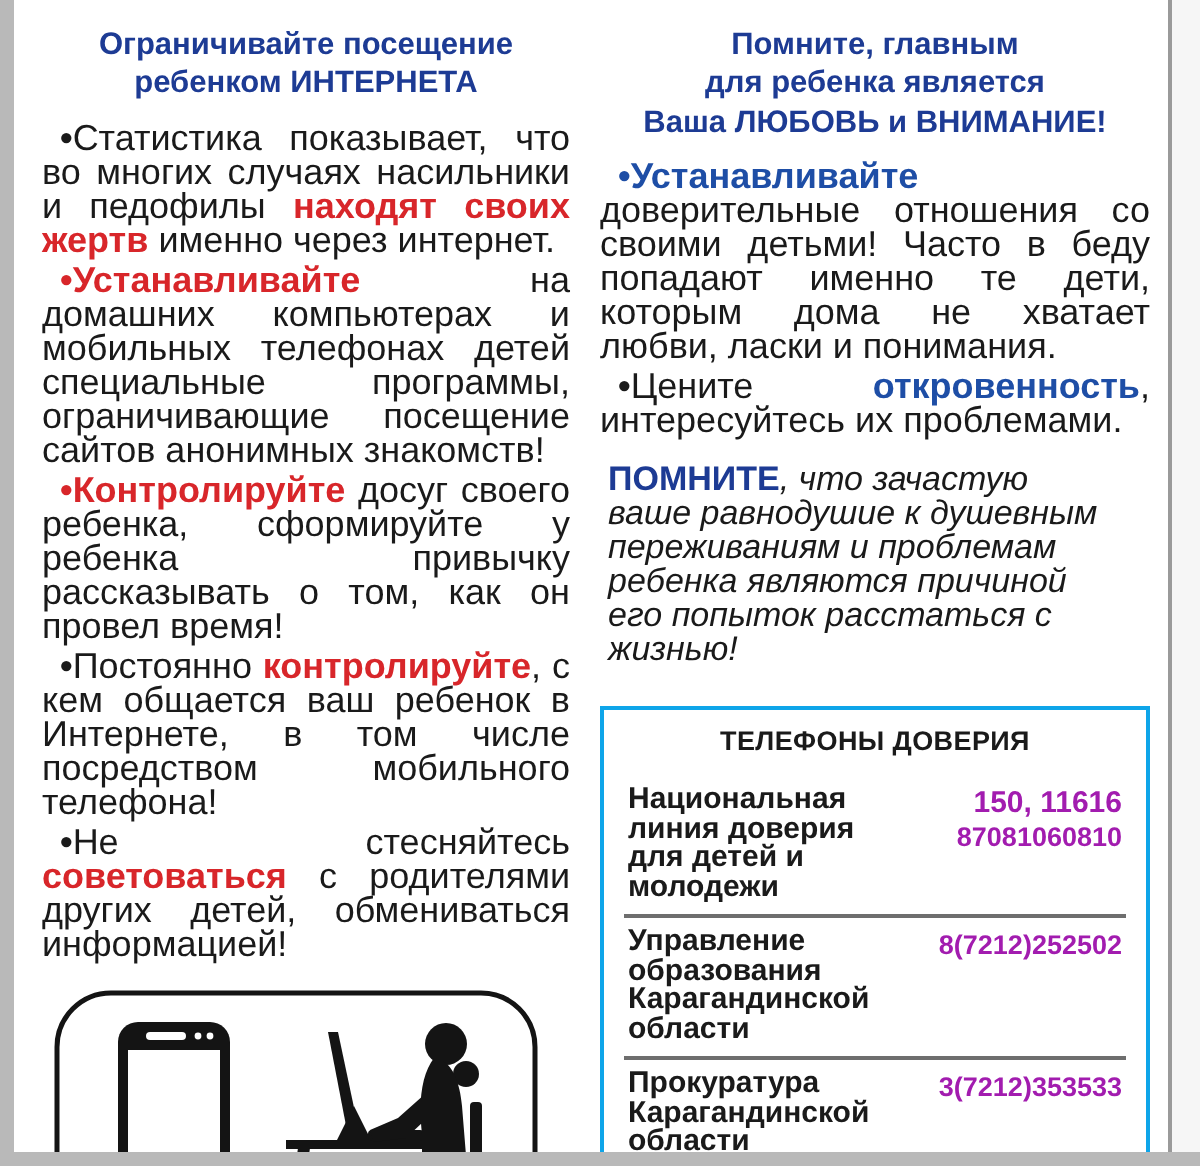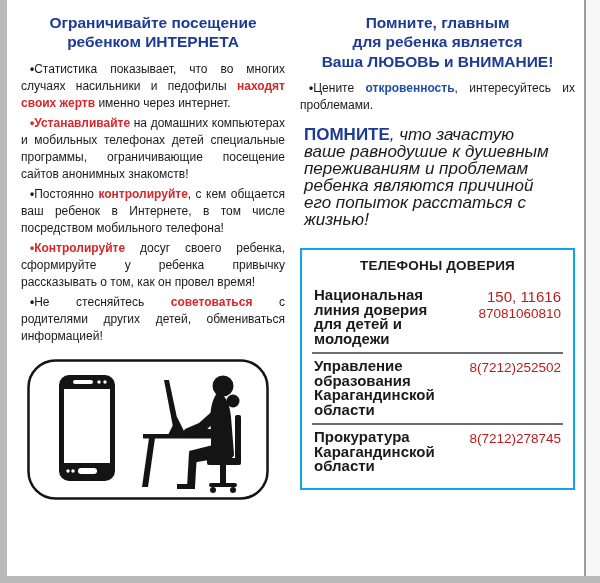--- a/index.html
+++ b/index.html
@@ -18,21 +18,21 @@
   }
   .col { box-sizing:border-box; }
   .col-left  { flex:0 0 264px; }
   .col-right { flex:1; }
 
   .col-title {
     margin:13px 0 9px 0; text-align:center; white-space:pre-line;
     color:#1d3b94; font-weight:bold; font-size:15.5px; line-height:1.25;
   }
   .para {
-    margin:0 0 3px 0; font-size:12px; line-height:17px;
+    margin:0 0 3px 0; font-size:18px; line-height:17px;
     text-align:justify; text-indent:9px;
   }
   .blt { font-weight:bold; }
   .em-red  { color:#d8262a; font-weight:bold; }
   .em-blue { color:#1e4ea6; font-weight:bold; }
   .blt.red  { color:#d8262a; }
   .blt.blue { color:#1e4ea6; }
 
   .illustration { margin:14px 0 0 6px; }
 
@@ -43,21 +43,21 @@
   .reminder .lead { font-style:normal; font-weight:bold; color:#1d3b94; }
 
   .hotline-box {
     margin-top:20px; border:2px solid #0ea5e9; background:#fff;
     padding:7px 10px 8px 10px; box-sizing:border-box;
   }
   .hotline-title { text-align:center; font-weight:bold; font-size:13.5px; margin:1px 0 10px 0; letter-spacing:0.2px; }
   .hotline-row { display:flex; justify-content:space-between; padding:5px 2px 6px 2px; }
   .hotline-row + .hotline-row { border-top:2px solid #6e6e6e; }
   .hl-label { font-weight:bold; font-size:15px; line-height:14.5px; white-space:pre-line; }
-  .hl-nums  { text-align:right; color:#b91c1c; font-weight:normal; font-size:13.5px; line-height:17px; }
+  .hl-nums  { text-align:right; color:#a21caf; font-weight:bold; font-size:13.5px; line-height:17px; }
   .hl-nums .big { font-size:15px; }
 </style>
 </head>
 <body>
 
 <div class="screen">
   <div class="edge-rpad"></div>
   <div class="edge-rline"></div>
   <div class="edge-left"></div>
   <div class="edge-bottom"></div>
@@ -65,23 +65,23 @@
   <div class="content">
 
     <div class="col col-left">
       <h2 class="col-title">Ограничивайте посещение
 ребенком ИНТЕРНЕТА</h2>
 
       <p class="para"><span class="blt">•</span><span>Статистика показывает, что во многих случаях насильники и педофилы </span><span class="em-red">находят своих жертв</span><span> именно через интернет.</span></p>
 
       <p class="para"><span class="blt red">•</span><span></span><span class="em-red">Устанавливайте</span><span> на домашних компьютерах и мобильных телефонах детей специальные программы, ограничивающие посещение сайтов анонимных знакомств!</span></p>
 
+      <p class="para"><span class="blt red">•</span><span></span><span class="em-red">Контролируйте</span><span> досуг своего ребенка, сформируйте у ребенка привычку рассказывать о том, как он провел время!</span></p>
+
       <p class="para"><span class="blt">•</span><span>Постоянно </span><span class="em-red">контролируйте</span><span>, с кем общается ваш ребенок в Интернете, в том числе посредством мобильного телефона!</span></p>
-
-      <p class="para"><span class="blt red">•</span><span></span><span class="em-red">Контролируйте</span><span> досуг своего ребенка, сформируйте у ребенка привычку рассказывать о том, как он провел время!</span></p>
 
       <p class="para"><span class="blt">•</span><span>Не стесняйтесь </span><span class="em-red">советоваться</span><span> с родителями других детей, обмениваться информацией!</span></p>
 
       <div class="illustration">
         <svg width="242" height="141" viewBox="0 0 242 141" xmlns="http://www.w3.org/2000/svg">
           <rect x="1.5" y="1.5" width="239" height="138" rx="27" fill="#ffffff" stroke="#141414" stroke-width="2.5"></rect>
 
           <g>
             <rect x="32" y="16" width="56" height="106" rx="10" fill="#141414"></rect>
             <rect x="37" y="30" width="46" height="74" fill="#ffffff"></rect>
@@ -115,20 +115,21 @@
           </g>
         </svg>
       </div>
     </div>
 
     <div class="col col-right">
       <h2 class="col-title">Помните, главным
 для ребенка является
 Ваша ЛЮБОВЬ и ВНИМАНИЕ!</h2>
 
+      <p class="para"><span class="blt blue">•</span><span></span><span class="em-blue">Устанавливайте</span><span> доверительные отношения со своими детьми! Часто в беду попадают именно те дети, которым дома не хватает любви, ласки и понимания.</span></p>
 
       <p class="para"><span class="blt">•</span><span>Цените </span><span class="em-blue">откровенность</span><span>, интересуйтесь их проблемами.</span></p>
 
 
       <p class="reminder"><span class="lead">ПОМНИТЕ</span><span>, что зачастую ваше равнодушие к душевным переживаниям и проблемам ребенка являются причиной его попыток расстаться с жизнью!</span></p>
 
       <div class="hotline-box">
         <div class="hotline-title">ТЕЛЕФОНЫ ДОВЕРИЯ</div>
 
         <div class="hotline-row">
@@ -148,20 +149,20 @@
           <div class="hl-nums">
             <div>8(7212)252502</div>
           </div>
         </div>
 
         <div class="hotline-row">
           <div class="hl-label">Прокуратура
 Карагандинской
 области</div>
           <div class="hl-nums">
-            <div>8(7212)278745</div>
+            <div>3(7212)353533</div>
           </div>
         </div>
       </div>
     </div>
 
   </div>
 </div>
 
 </body></html>

